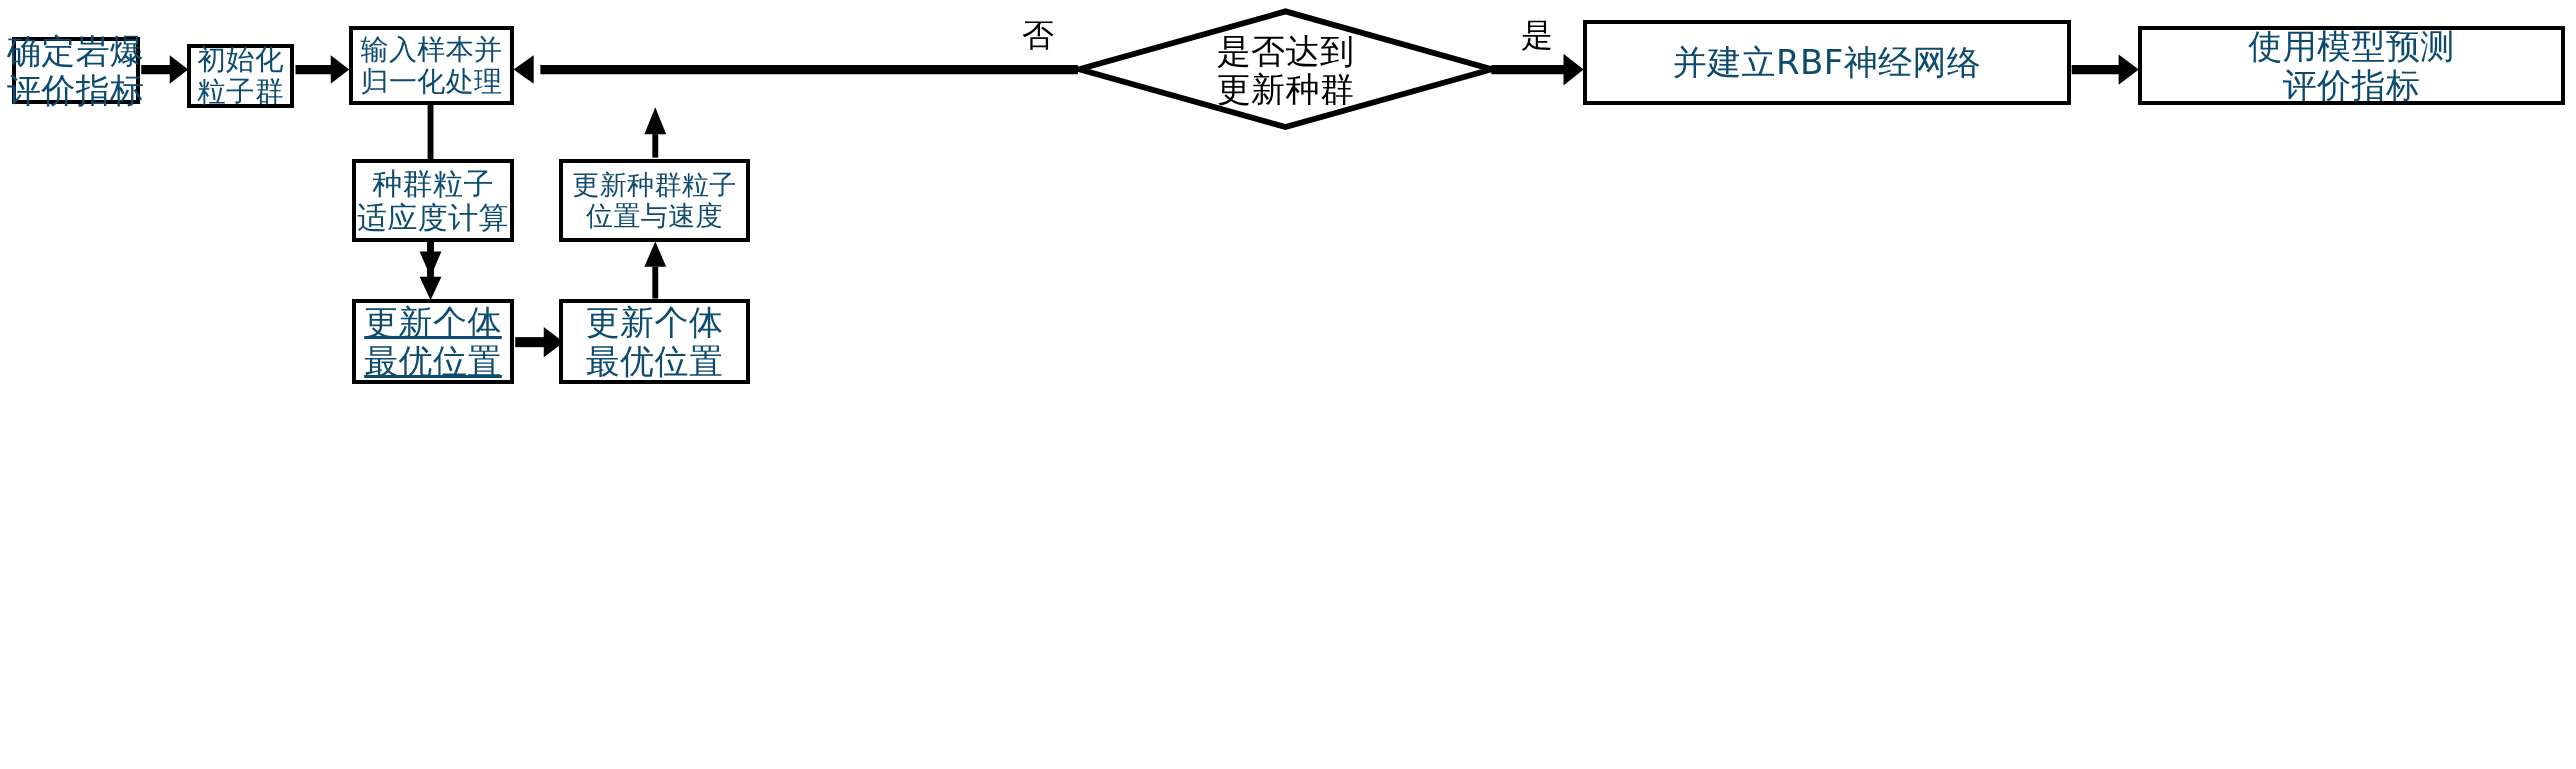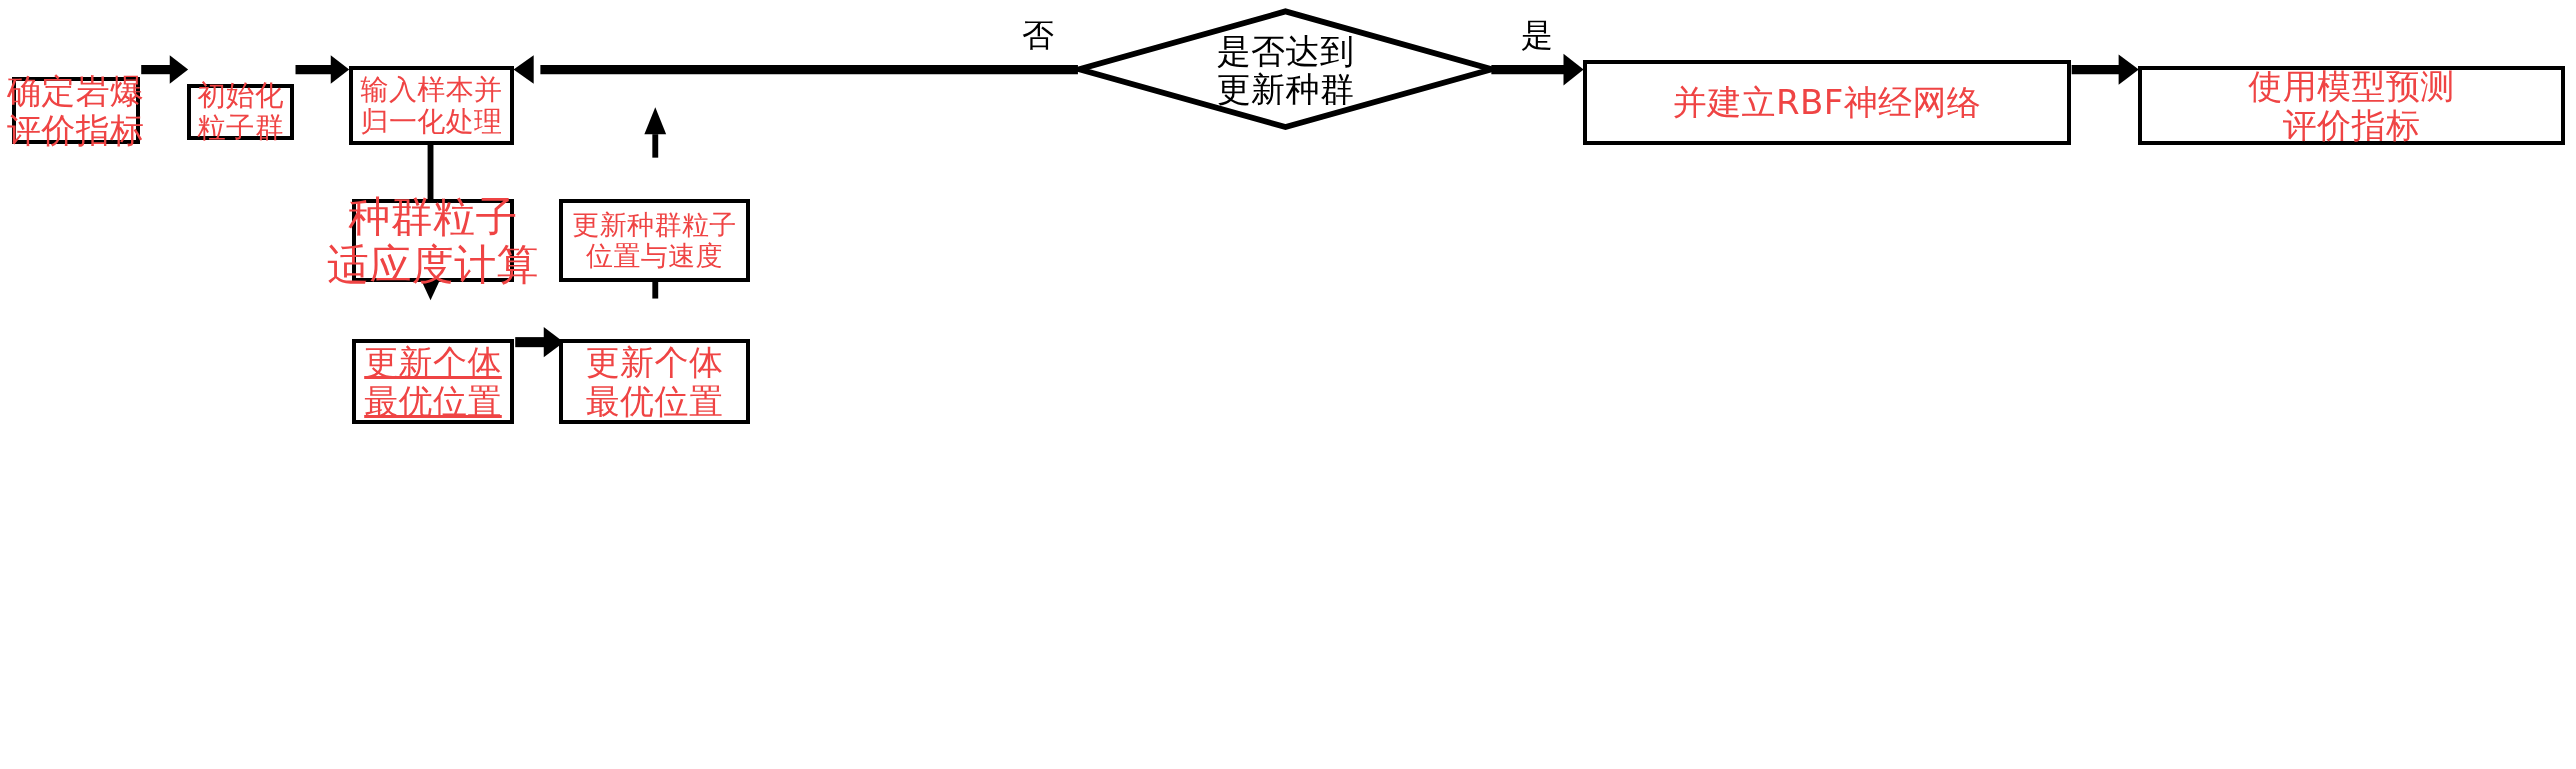--- a/index.html
+++ b/index.html
@@ -17,25 +17,24 @@
   }
   .node {
     position: absolute;
     box-sizing: border-box;
     border: 4.2px solid #000000;
     background: #ffffff;
     display: flex;
     flex-direction: column;
     align-items: center;
     justify-content: center;
-    color: #ef4444;
+    color: #0c4a6e;
     line-height: 1.12;
     white-space: nowrap;
     letter-spacing: 0.4px;
-    margin-top: 40px;
   }
   .node .ln {
     display: block;
     text-align: center;
   }
   .diamond-wrap {
     position: absolute;
   }
   .diamond-wrap svg {
     position: absolute;
@@ -145,21 +144,21 @@
       <line x1="781" y1="188" x2="781" y2="160" stroke="#000000" stroke-width="7"></line>
       <path d="M768,160 L794,160 L781,128 z" fill="#000000"></path>
     </g>
   </svg>
 
   <div class="node" style="left:11.7px; top:37px; width:128px; height:67px; font-size:34px;">
     <span class="ln">确定岩爆</span>
     <span class="ln">评价指标</span>
   </div>
 
-  <div class="node" style="left:187px; top:44px; width:107px; height:56px; font-size:28.5px;">
+  <div class="node" style="left:187px; top:44px; width:107px; height:64px; font-size:28.5px;">
     <span class="ln">初始化</span>
     <span class="ln">粒子群</span>
   </div>
 
   <div class="node" style="left:349px; top:26px; width:165px; height:79px; font-size:28px;">
     <span class="ln">输入样本并</span>
     <span class="ln">归一化处理</span>
   </div>
 
   <div class="diamond-wrap" style="left:1076px; top:8.4px; width:419px; height:123px;">
@@ -178,21 +177,21 @@
 
   <div class="node" style="left:1583px; top:20px; width:488px; height:85px; font-size:34px;">
     <span class="ln">并建立RBF神经网络</span>
   </div>
 
   <div class="node" style="left:2138px; top:26px; width:427px; height:79px; font-size:34px;">
     <span class="ln">使用模型预测</span>
     <span class="ln">评价指标</span>
   </div>
 
-  <div class="node" style="left:352px; top:159px; width:162px; height:83px; font-size:42px;">
+  <div class="node" style="left:352px; top:159px; width:162px; height:83px; font-size:30px;">
     <span class="ln">种群粒子</span>
     <span class="ln">适应度计算</span>
   </div>
 
   <div class="node" style="left:559px; top:159px; width:191px; height:83px; font-size:27px;">
     <span class="ln">更新种群粒子</span>
     <span class="ln">位置与速度</span>
   </div>
 
   <div class="node" style="left:352px; top:299px; width:162px; height:85px; font-size:34px;text-decoration:underline;">

